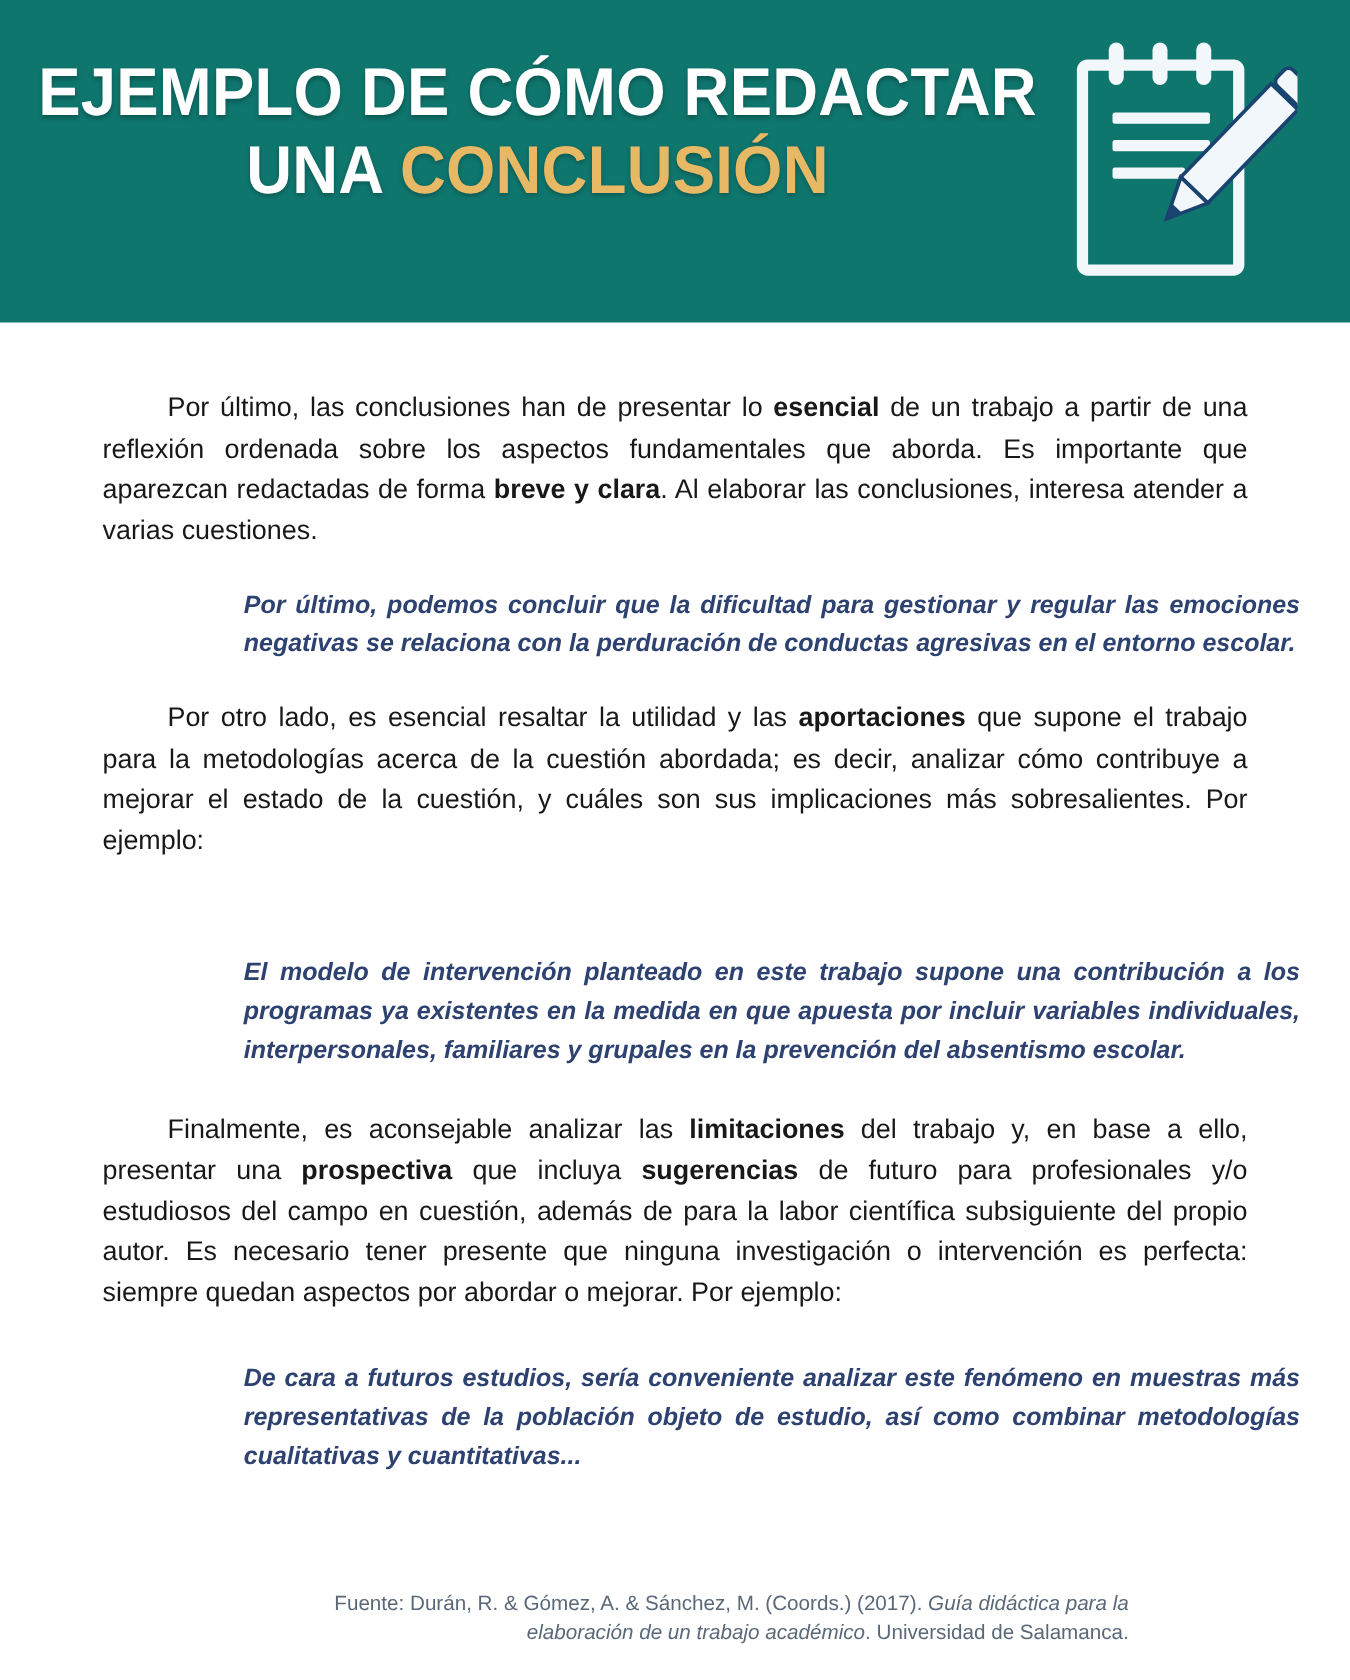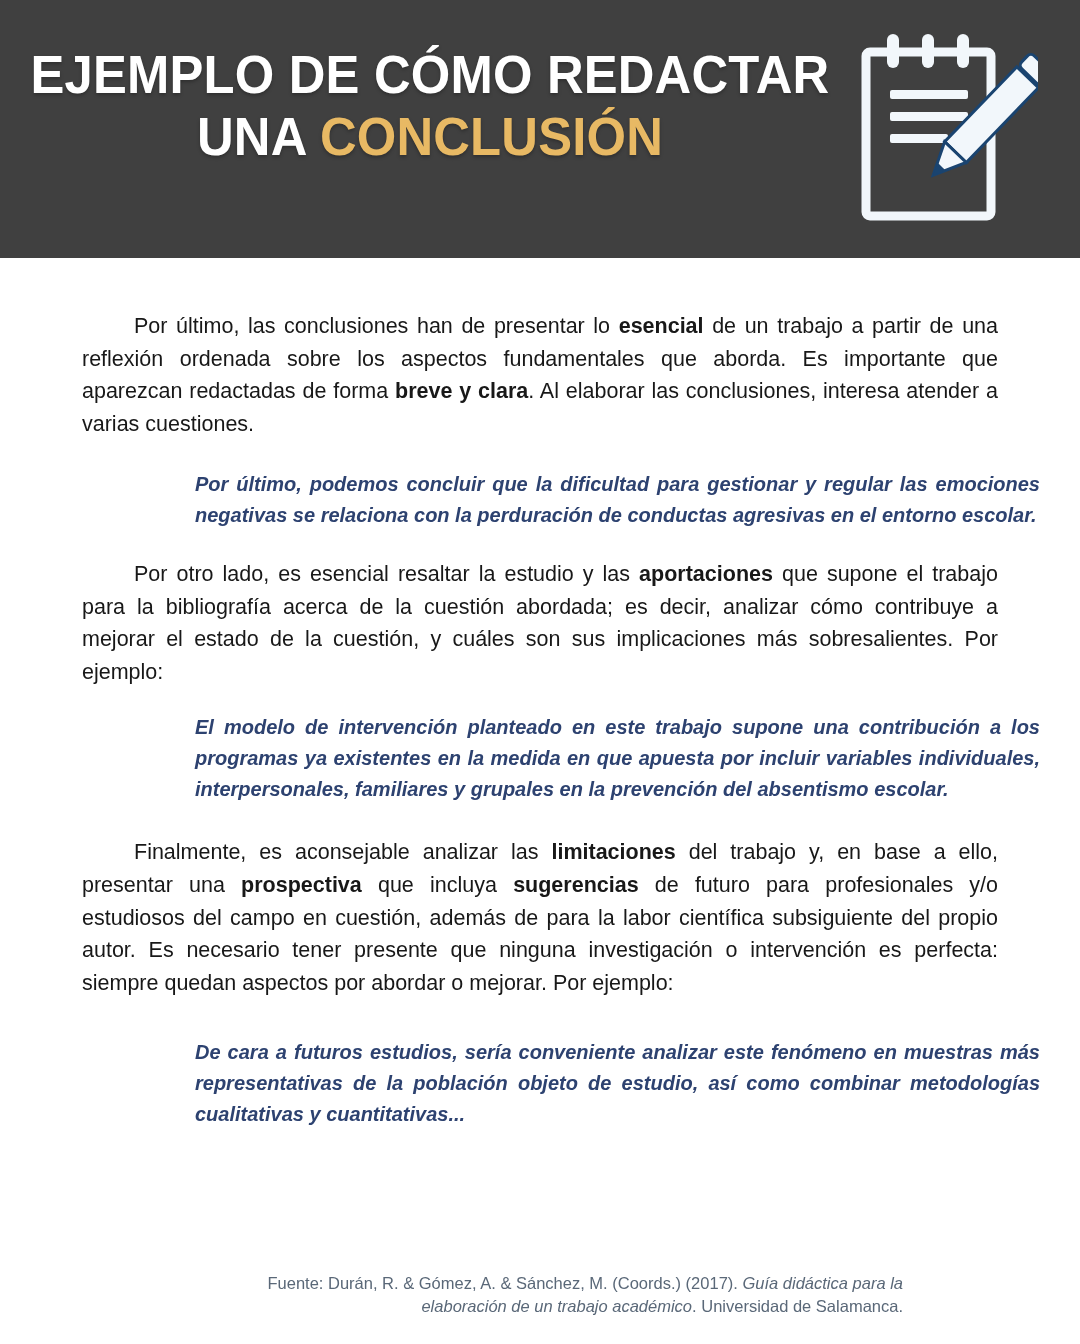--- a/index.html
+++ b/index.html
@@ -14,21 +14,21 @@
     font-family: "Liberation Sans", sans-serif;
     color: #1a1a1a;
     overflow: hidden;
     position: relative;
   }
 
   
   #header-banner {
     width: 1080px;
     height: 258px;
-    background: #404040;
+    background: #0f766e;
     position: relative;
     box-sizing: border-box;
     overflow: hidden;
   }
   #header-title-block {
     position: absolute;
     left: 0;
     top: 46px;
     width: 860px;
     text-align: center;
@@ -97,21 +97,21 @@
     box-sizing: border-box;
     font-size: 20px;
     line-height: 1.56;
     font-weight: bold;
     font-style: italic;
     color: #2d4270;
     text-align: justify;
     text-indent: 0;
   }
   .quote-1 { margin-top: 28px; }
-  .quote-2 { margin-top: 23px; }
+  .quote-2 { margin-top: 74px; }
   .quote-3 { margin-top: 37px; }
 
   #source-citation {
     position: absolute;
     left: 203px;
     top: 1272px;
     width: 700px;
     font-size: 16.5px;
     line-height: 1.38;
     color: #5a6878;
@@ -161,21 +161,21 @@
 
 </header>
 
 <main id="document-body">
 
   <p class="para para-1"><span>Por último, las conclusiones han de presentar lo </span><b>esencial</b><span> de un trabajo a partir de una reflexión ordenada sobre los aspectos fundamentales que aborda. Es importante que aparezcan redactadas de forma </span><b>breve y clara</b><span>. Al elaborar las conclusiones, interesa atender a varias cuestiones.</span></p>
 
 
   <p class="quote quote-1">Por último, podemos concluir que la dificultad para gestionar y regular las emociones negativas se relaciona con la perduración de conductas agresivas en el entorno escolar.</p>
 
-  <p class="para para-3"><span>Por otro lado, es esencial resaltar la estudio y las </span><b>aportaciones</b><span> que supone el trabajo para la bibliografía acerca de la cuestión abordada; es decir, analizar cómo contribuye a mejorar el estado de la cuestión, y cuáles son sus implicaciones más sobresalientes. Por ejemplo:</span></p>
+  <p class="para para-3"><span>Por otro lado, es esencial resaltar la utilidad y las </span><b>aportaciones</b><span> que supone el trabajo para la metodologías acerca de la cuestión abordada; es decir, analizar cómo contribuye a mejorar el estado de la cuestión, y cuáles son sus implicaciones más sobresalientes. Por ejemplo:</span></p>
 
   <p class="quote quote-2">El modelo de intervención planteado en este trabajo supone una contribución a los programas ya existentes en la medida en que apuesta por incluir variables individuales, interpersonales, familiares y grupales en la prevención del absentismo escolar.</p>
 
   <p class="para para-4"><span>Finalmente, es aconsejable analizar las </span><b>limitaciones</b><span> del trabajo y, en base a ello, presentar una </span><b>prospectiva</b><span> que incluya </span><b>sugerencias</b><span> de futuro para profesionales y/o estudiosos del campo en cuestión, además de para la labor científica subsiguiente del propio autor. Es necesario tener presente que ninguna investigación o intervención es perfecta: siempre quedan aspectos por abordar o mejorar. Por ejemplo:</span></p>
 
   <p class="quote quote-3">De cara a futuros estudios, sería conveniente analizar este fenómeno en muestras más representativas de la población objeto de estudio, así como combinar metodologías cualitativas y cuantitativas...</p>
 
 </main>
 
 <div id="source-citation"><span>Fuente: Durán, R. &amp; Gómez, A. &amp; Sánchez, M. (Coords.) (2017). </span><i>Guía didáctica para la elaboración de un trabajo académico</i><span>. Universidad de Salamanca.</span></div>

